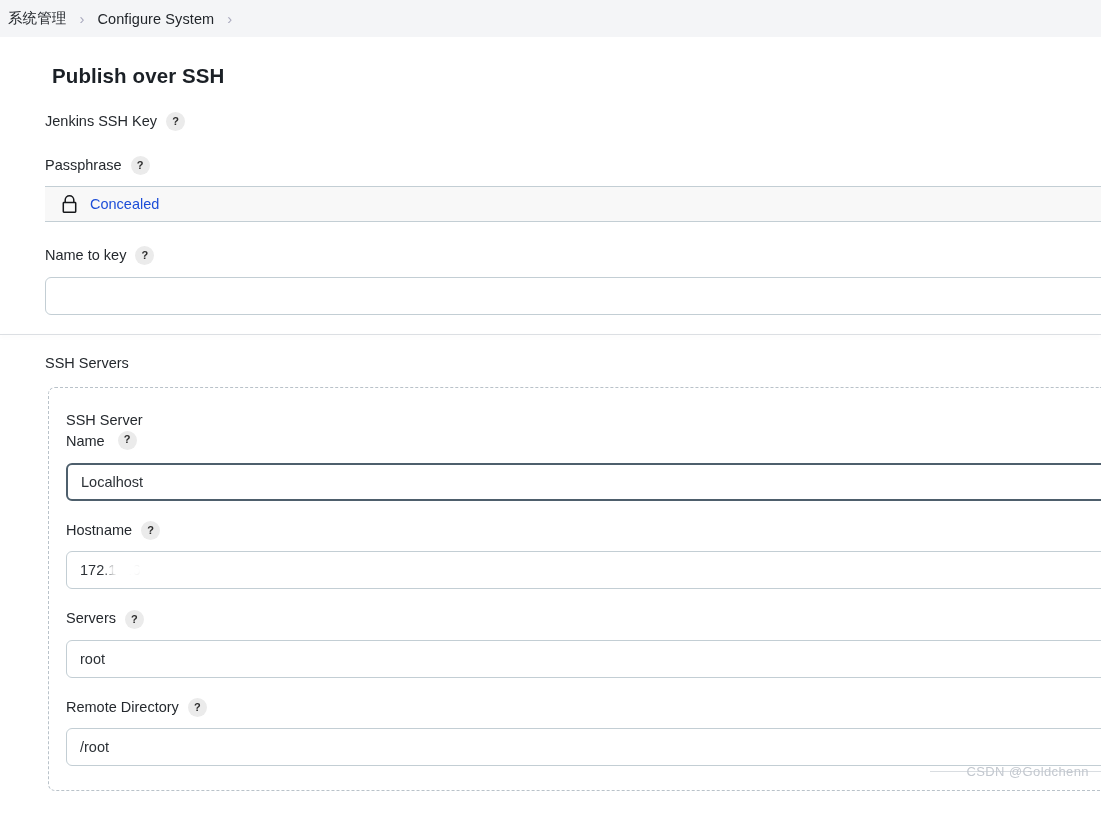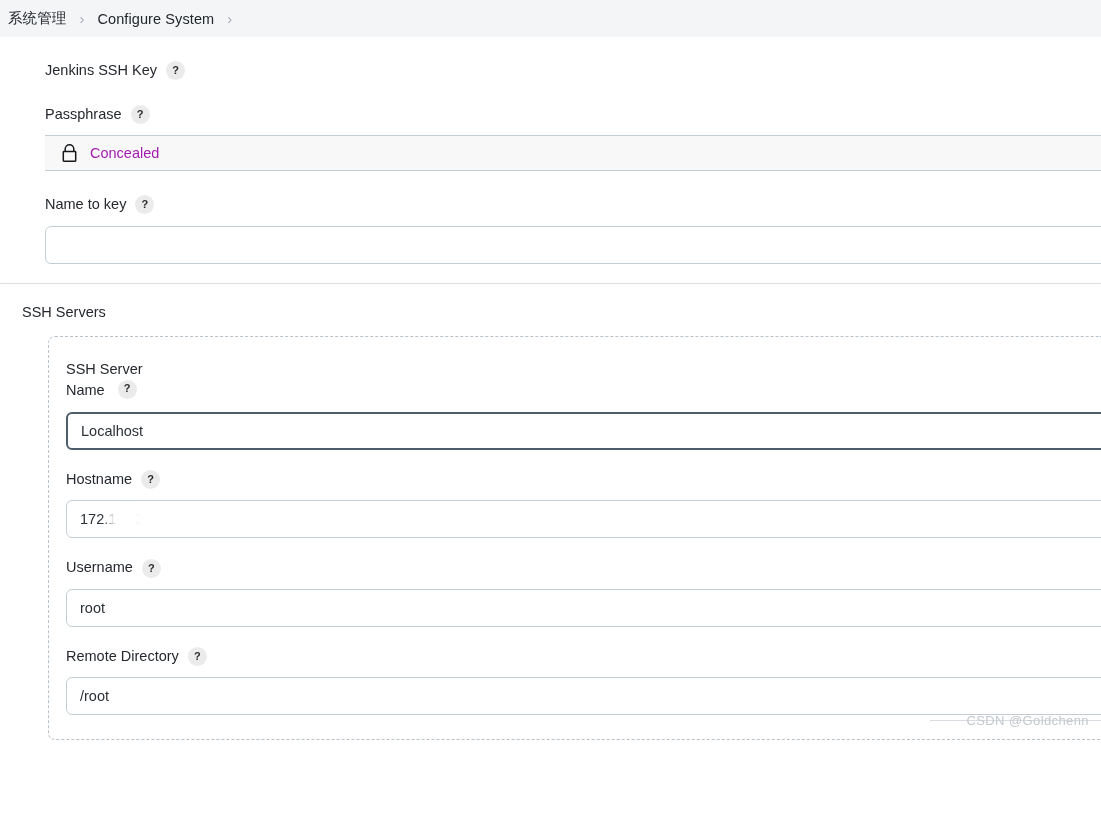--- a/index.html
+++ b/index.html
@@ -129,39 +129,39 @@
     border-bottom: 1px solid #c3ced4;
     background: #f8f8f8;
     display: flex;
     align-items: center;
     gap: 11px;
     padding: 0 15px;
     color: #2c3136;
     font-size: 14.5px;
   }
   .lock-icon { flex: none; display: block; }
-  .secret-text { color: #a21caf; }
+  .secret-text { color: #1d4ed8; }
 
   
   .card-divider {
     width: 100%;
     height: 1px;
     background: #dcdfe3;
     margin-top: 19px;
     box-shadow: 0 2px 4px rgba(0,0,0,.055);
   }
 
   .section-bottom {
     padding-top: 20px;
   }
 
   .ssh-servers-label {
     font-size: 14.5px;
     color: #25292e;
-    padding-left: 22px;
+    padding-left: 45px;
   }
 
   .server-box {
     margin: 16px 0 0 48px;
     border: 1px dashed #b9c2c9;
     border-right: none;
     border-radius: 7px 0 0 7px;
     padding: 22px 0 24px 17px;
     box-sizing: border-box;
   }
@@ -213,20 +213,21 @@
   <span class="crumb crumb-link">系统管理</span>
   <span class="crumb-sep">›</span>
   <span class="crumb crumb-link">Configure System</span>
   <span class="crumb-sep">›</span>
 </div>
 
 <div class="page">
 
   <div class="section-top">
 
+    <h1 class="page-title">Publish over SSH</h1>
 
     <div class="gap-lg"></div>
 
     <div class="field">
       <div class="field-label-row">
         <span>Jenkins SSH Key</span>
         <span class="help-badge">?</span>
       </div>
     </div>
 
@@ -291,21 +292,21 @@
         <div class="input-wrap">
           <input class="text-input" type="text" value="172.1   .6" style="">
           <div class="redaction"></div>
         </div>
       </div>
 
       <div class="gap-md"></div>
 
       <div class="field">
         <div class="field-label-row">
-          <span>Username</span>
+          <span>Servers</span>
           <span class="help-badge">?</span>
         </div>
         <div class="gap-sm"></div>
         <input class="text-input" type="text" value="root" style="">
       </div>
 
       <div class="gap-md"></div>
 
       <div class="field">
         <div class="field-label-row">

